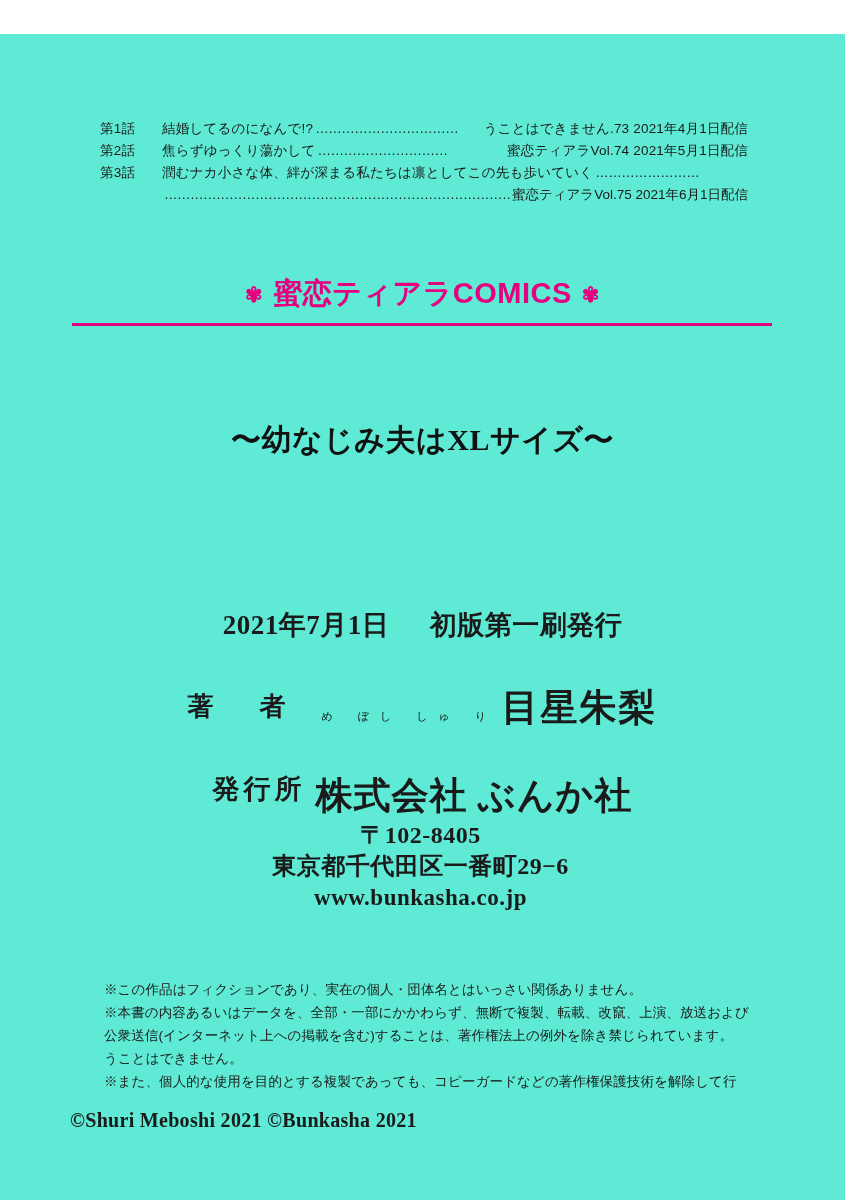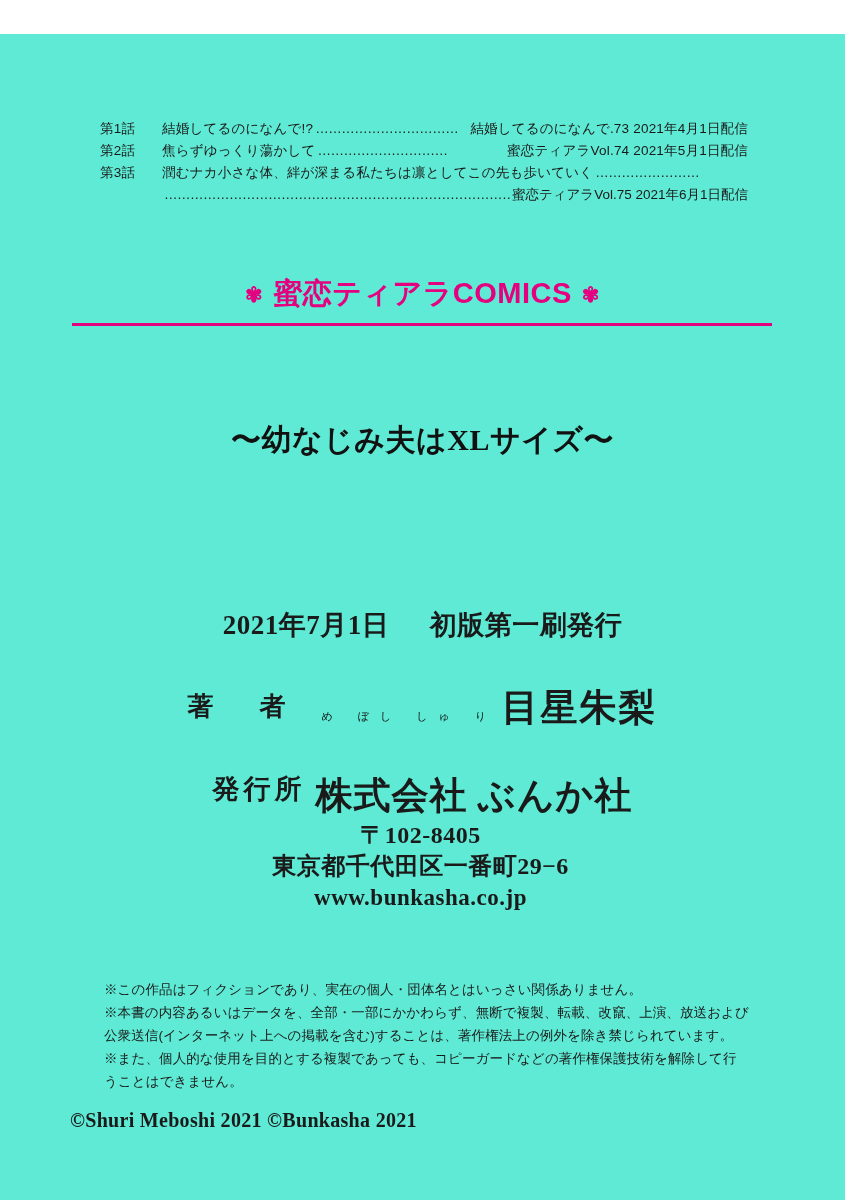--- a/index.html
+++ b/index.html
@@ -236,21 +236,21 @@
 <body>
 
 <div class="page">
 
   <div class="chapter-list">
 
     <div class="chapter-row">
       <span class="chapter-no">第1話</span>
       <span class="chapter-title">結婚してるのになんで!?</span>
       <span class="chapter-dots">……………………………</span>
-      <span class="chapter-meta">結婚してるのになんで.73 2021年4月1日配信</span>
+      <span class="chapter-meta">うことはできません.73 2021年4月1日配信</span>
     </div>
 
     <div class="chapter-row">
       <span class="chapter-no">第2話</span>
       <span class="chapter-title">焦らずゆっくり蕩かして</span>
       <span class="chapter-dots">…………………………</span>
       <span class="chapter-meta">蜜恋ティアラVol.74 2021年5月1日配信</span>
     </div>
 
     <div class="chapter-row">
@@ -305,19 +305,19 @@
   <div class="addr">
     <div>〒102-8405</div>
     <div>東京都千代田区一番町29−6</div>
     <div class="url">www.bunkasha.co.jp</div>
   </div>
 
   <div class="notices">
     <p>※この作品はフィクションであり、実在の個人・団体名とはいっさい関係ありません。</p>
     <p>※本書の内容あるいはデータを、全部・一部にかかわらず、無断で複製、転載、改竄、上演、放送および</p>
     <p>公衆送信(インターネット上への掲載を含む)することは、著作権法上の例外を除き禁じられています。</p>
+    <p>うことはできません。</p>
     <p>※また、個人的な使用を目的とする複製であっても、コピーガードなどの著作権保護技術を解除して行</p>
-    <p>うことはできません。</p>
   </div>
 
   <div class="copyright">©Shuri Meboshi 2021 ©Bunkasha 2021</div>
 
 </div>
 
 </body></html>

